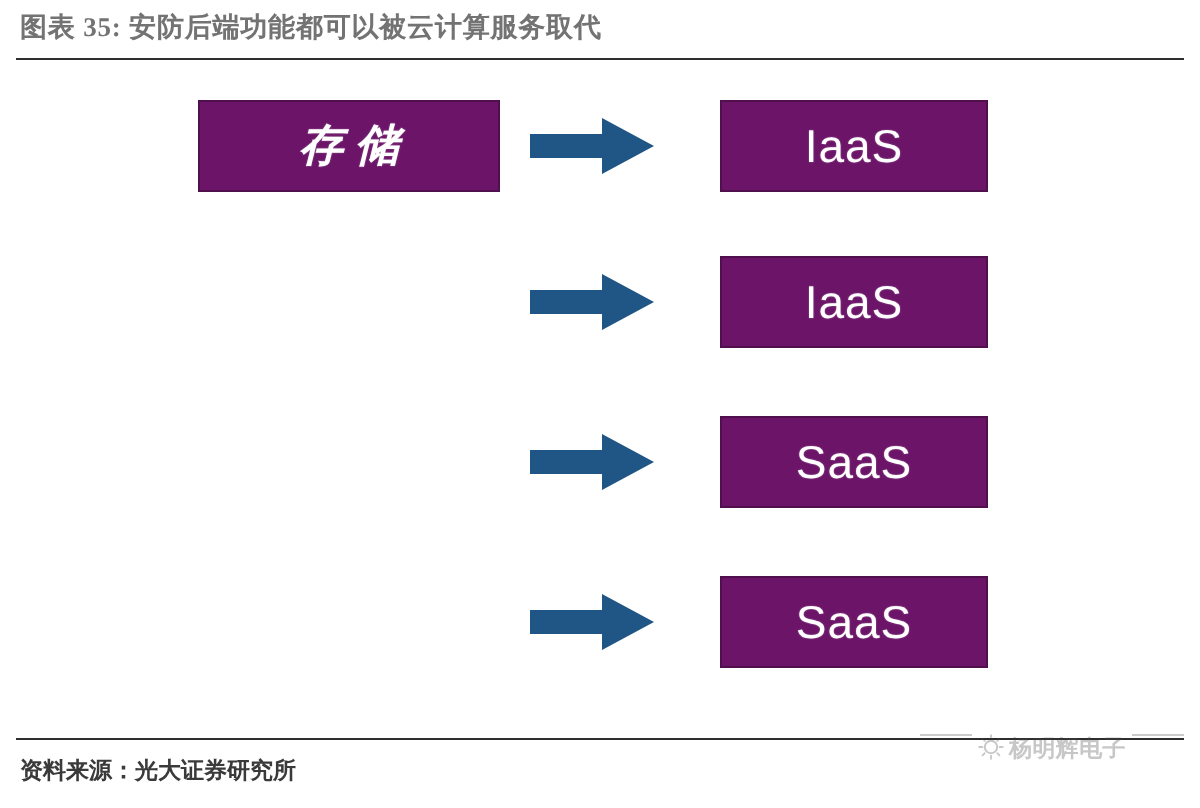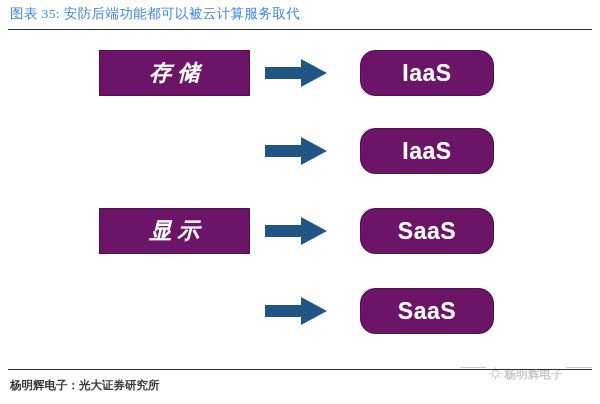--- a/index.html
+++ b/index.html
@@ -30,24 +30,24 @@
     top: 0;
     width: 600px;
     height: 31px;
     box-sizing: border-box;
   }
   .title-text {
     position: absolute;
     left: 10px;
     top: 5px;
     font-family: "Liberation Serif", "DejaVu Serif", serif;
-    font-weight: normal;
+    font-weight: bold;
     font-size: 13.5px;
     letter-spacing: 0.4px;
-    color: #3b82f6;
+    color: #737373;
     white-space: nowrap;
   }
   .title-rule {
     position: absolute;
     left: 8px;
     top: 29px;
     width: 584px;
     height: 0;
     border-top: 1.6px solid #2e2e2e;
   }
@@ -94,24 +94,23 @@
     font-size: 22px;
     letter-spacing: 6px;
     text-indent: 6px;
   }
   .node-box.target {
     left: 360px;
     top: 0;
     width: 134px;
     height: 46px;
     font-family: "Liberation Sans", "DejaVu Sans", sans-serif;
-    font-weight: bold;
+    font-weight: normal;
     font-size: 23px;
     letter-spacing: 0.5px;
-    border-radius: 15px;
   }
 
   .arrow-wrap {
     position: absolute;
     left: 265px;
     top: 9px;
     width: 62px;
     height: 28px;
   }
   .arrow-wrap svg {
@@ -201,21 +200,20 @@
     <div class="flow-row r1">
       <div class="arrow-wrap">
         <svg viewBox="0 0 62 28" xmlns="http://www.w3.org/2000/svg">
           <polygon points="0,8 36,8 36,0 62,14 36,28 36,20 0,20" fill="#1f5686"></polygon>
         </svg>
       </div>
       <div class="node-box target">IaaS</div>
     </div>
 
     <div class="flow-row r2">
-      <div class="node-box source">显示</div>
       <div class="arrow-wrap">
         <svg viewBox="0 0 62 28" xmlns="http://www.w3.org/2000/svg">
           <polygon points="0,8 36,8 36,0 62,14 36,28 36,20 0,20" fill="#1f5686"></polygon>
         </svg>
       </div>
       <div class="node-box target">SaaS</div>
     </div>
 
     <div class="flow-row r3">
       <div class="arrow-wrap">
@@ -223,21 +221,21 @@
           <polygon points="0,8 36,8 36,0 62,14 36,28 36,20 0,20" fill="#1f5686"></polygon>
         </svg>
       </div>
       <div class="node-box target">SaaS</div>
     </div>
 
   </div>
 
   <div class="footer">
     <div class="footer-rule"></div>
-    <div class="footer-source">杨明辉电子：光大证券研究所</div>
+    <div class="footer-source">资料来源：光大证券研究所</div>
 
     <div class="watermark">
       <div class="wm-dash"></div>
       <div class="wm-logo">
         <svg viewBox="0 0 13 13" xmlns="http://www.w3.org/2000/svg">
           <circle cx="6.5" cy="6.5" r="3.1" fill="none" stroke="#4a4a4a" stroke-width="1"></circle>
           <g stroke="#4a4a4a" stroke-width="0.9" stroke-linecap="round">
             <line x1="6.5" y1="0.6" x2="6.5" y2="2.2"></line>
             <line x1="6.5" y1="10.8" x2="6.5" y2="12.4"></line>
             <line x1="0.6" y1="6.5" x2="2.2" y2="6.5"></line>

